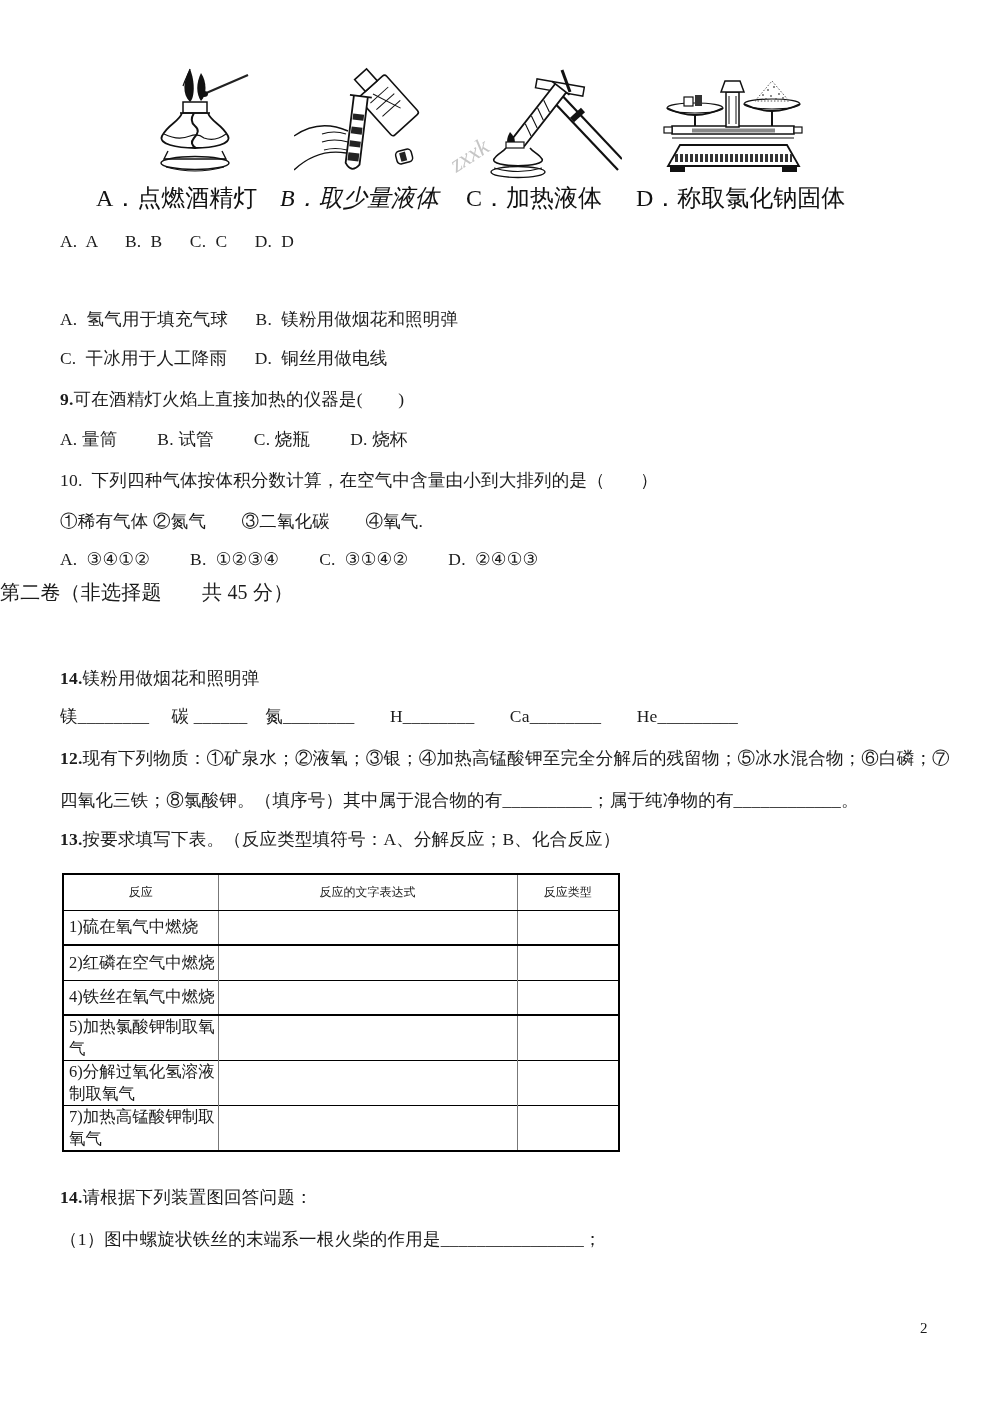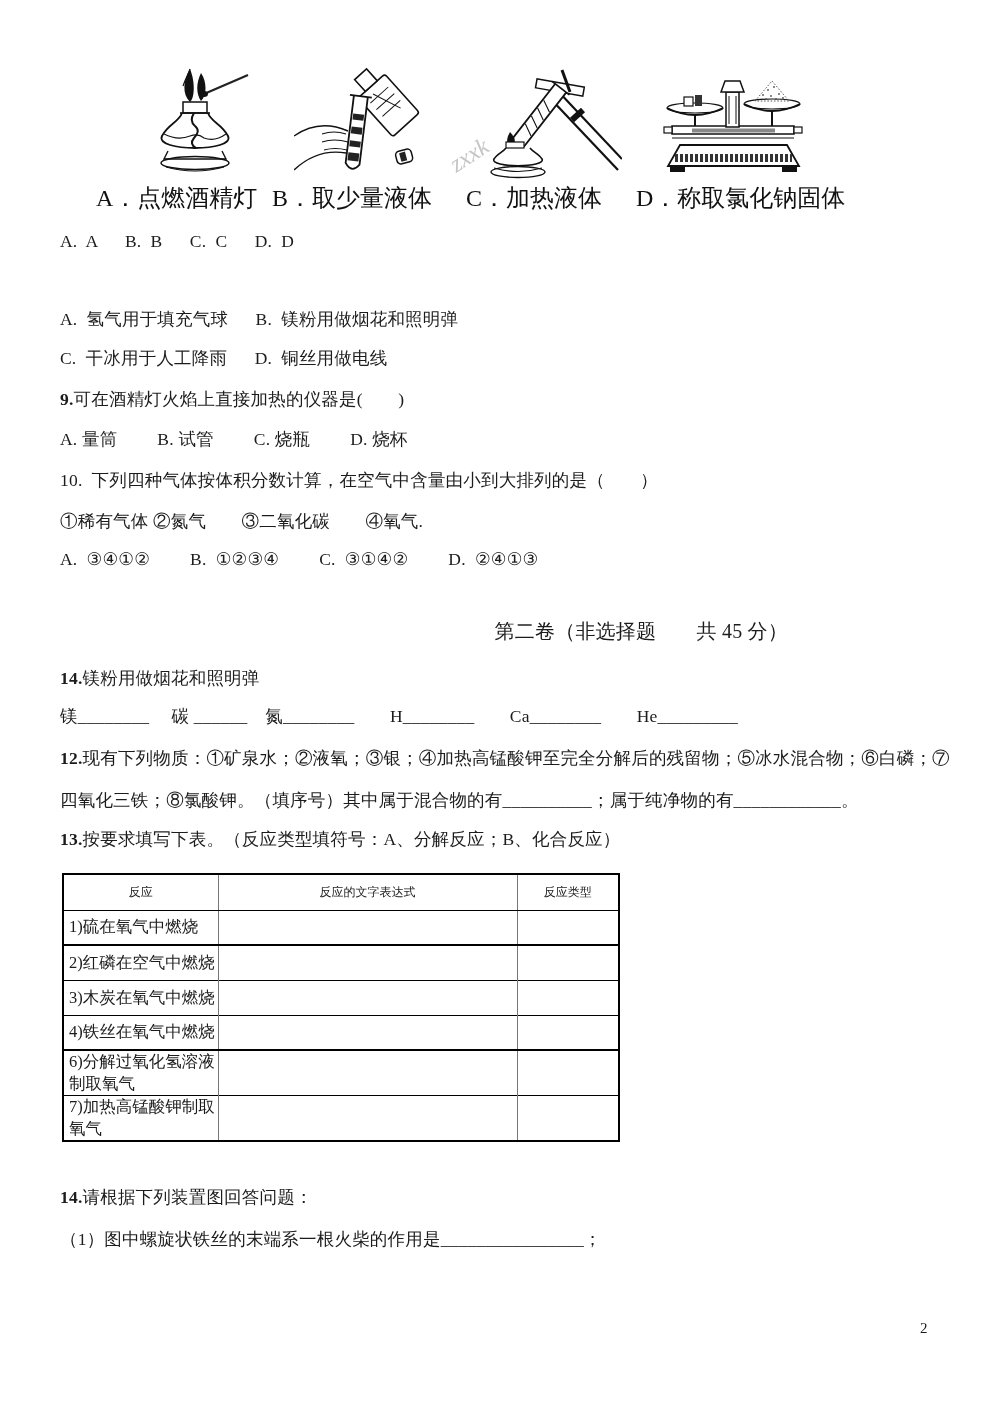--- a/index.html
+++ b/index.html
@@ -8,21 +8,21 @@
     position:relative; width:992px; height:1403px; margin:0 auto;
     background:#ffffff; color:#1c1c1c;
     font-family:"Liberation Serif","DejaVu Serif",serif;
     overflow:hidden;
   }
   .line {
     position:absolute; left:60px; font-size:17.5px; line-height:23px;
     white-space:pre; letter-spacing:0.2px;
   }
   .bold { font-weight:bold; }
-  .center-line { left:0; width:788px; text-align:right;margin-top:39px; }
+  .center-line { left:0; width:788px; text-align:left; }
   .big { font-size:20px; }
   .fig { position:absolute; }
   .fig svg { display:block; width:100%; height:100%; }
   .fig-caption { position:absolute; top:182px; font-size:24px; white-space:pre; color:#111; }
   .page-number { position:absolute; left:920px; top:1320px; font-size:15px; }
 
   table.q13-table {
     position:absolute; left:62px; top:873px; width:556px;
     border-collapse:collapse; table-layout:fixed;
     border:2px solid #000;
@@ -141,21 +141,21 @@
       <circle cx="113" cy="23" r="0.9" fill="#555"></circle>
         <circle cx="121" cy="24" r="0.9" fill="#555"></circle>
       <circle cx="129" cy="22" r="0.9" fill="#555"></circle>
         <circle cx="116" cy="27" r="0.9" fill="#555"></circle>
       <circle cx="126" cy="27" r="0.9" fill="#555"></circle>
         <circle cx="133" cy="26" r="0.9" fill="#555"></circle>
     </svg>
   </div>
 
   <span class="fig-caption" style="left:96px;">A．点燃酒精灯</span>
-  <span class="fig-caption" style="left:272px;">B．取少量液体</span>
+  <span class="fig-caption" style="left:280px;font-style:italic;">B．取少量液体</span>
   <span class="fig-caption" style="left:466px;">C．加热液体</span>
   <span class="fig-caption" style="left:636px;">D．称取氯化钠固体</span>
 
   <div class="line" style="top:230px;">A.  A      B.  B      C.  C      D.  D</div>
 
   <div class="line" style="top:308px;">A.  氢气用于填充气球      B.  镁粉用做烟花和照明弹</div>
   <div class="line" style="top:347px;">C.  干冰用于人工降雨      D.  铜丝用做电线</div>
 
   <div class="line" style="top:388px;"><span class="bold">9.</span><span>可在酒精灯火焰上直接加热的仪器是(　　)</span></div>
   <div class="line" style="top:428px;">A. 量筒　　 B. 试管　　 C. 烧瓶　　 D. 烧杯</div>
@@ -189,31 +189,31 @@
     <tr class="thick-bottom">
       <td>1)硫在氧气中燃烧</td>
       <td></td>
       <td></td>
     </tr>
     <tr>
       <td>2)红磷在空气中燃烧</td>
       <td></td>
       <td></td>
     </tr>
-    <tr>
-      <td>3)木炭在氧气中燃烧</td>
-      <td></td>
-      <td></td>
-    </tr>
     <tr class="thick-bottom">
       <td>4)铁丝在氧气中燃烧</td>
       <td></td>
       <td></td>
     </tr>
     <tr>
+      <td>5)加热氯酸钾制取氧气</td>
+      <td></td>
+      <td></td>
+    </tr>
+    <tr>
       <td>6)分解过氧化氢溶液制取氧气</td>
       <td></td>
       <td></td>
     </tr>
     <tr>
       <td>7)加热高锰酸钾制取氧气</td>
       <td></td>
       <td></td>
     </tr>
   </tbody>

